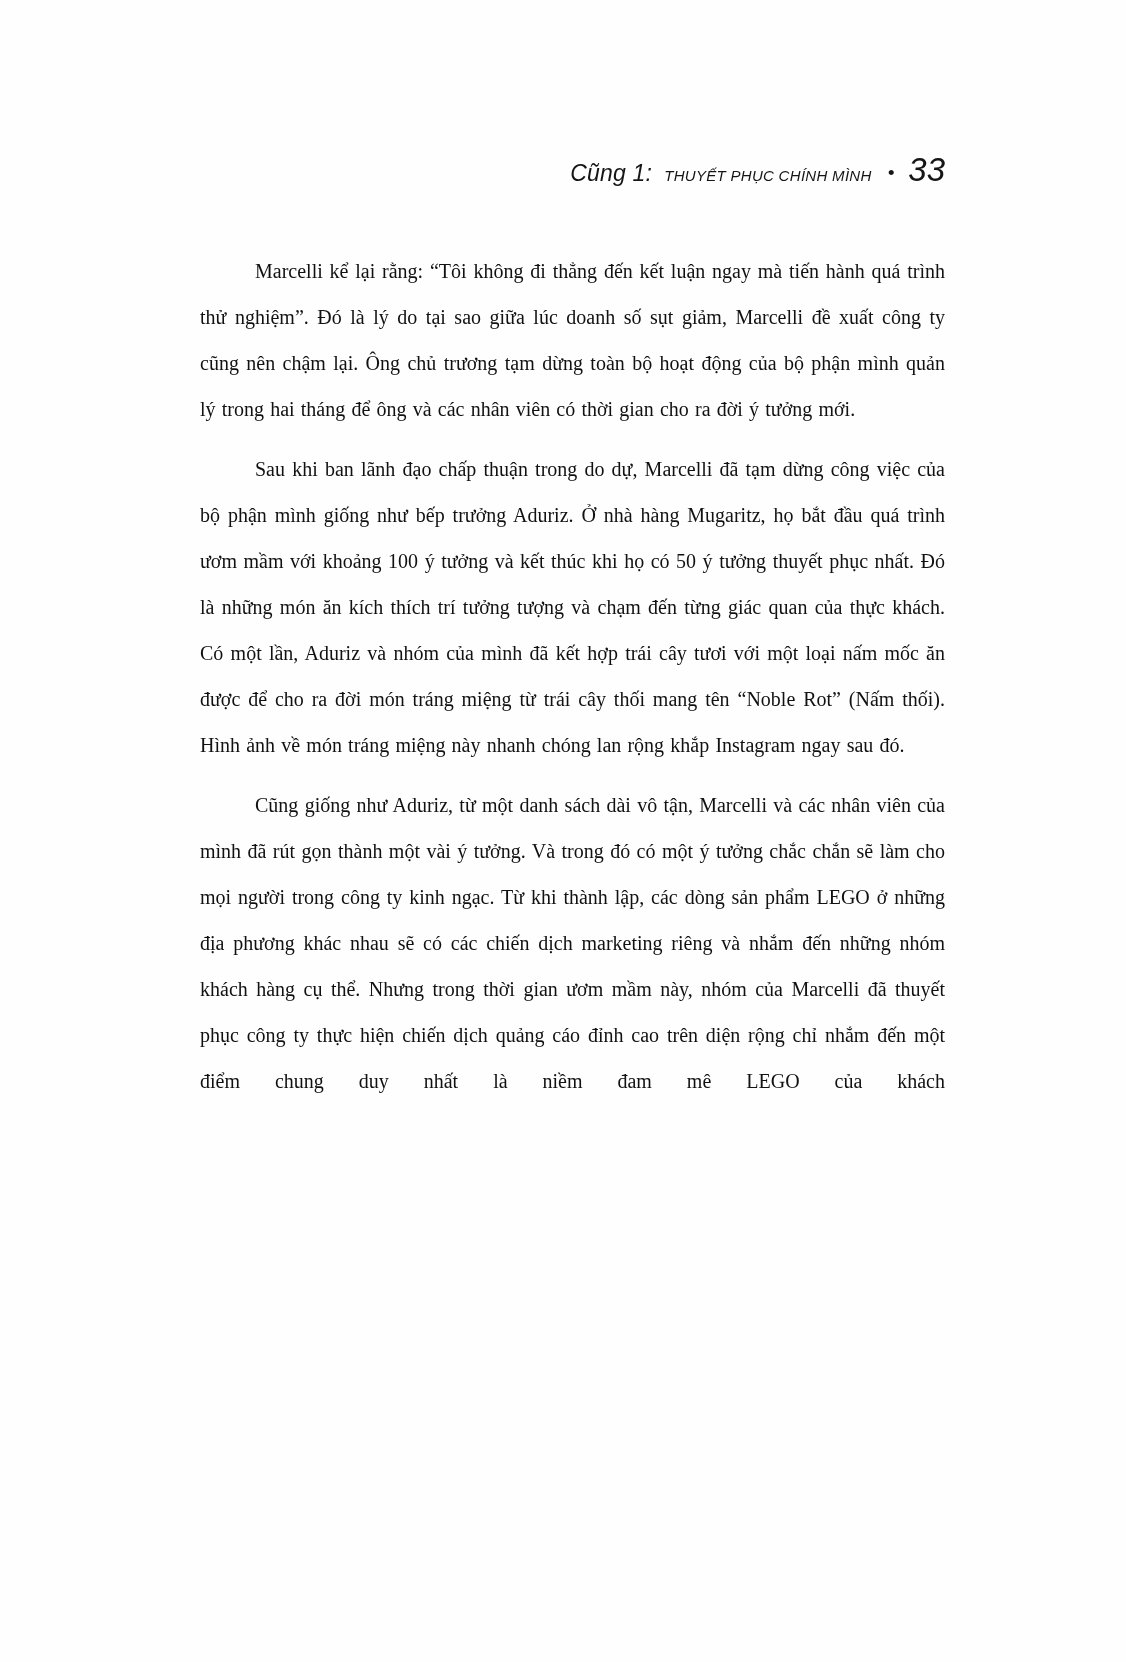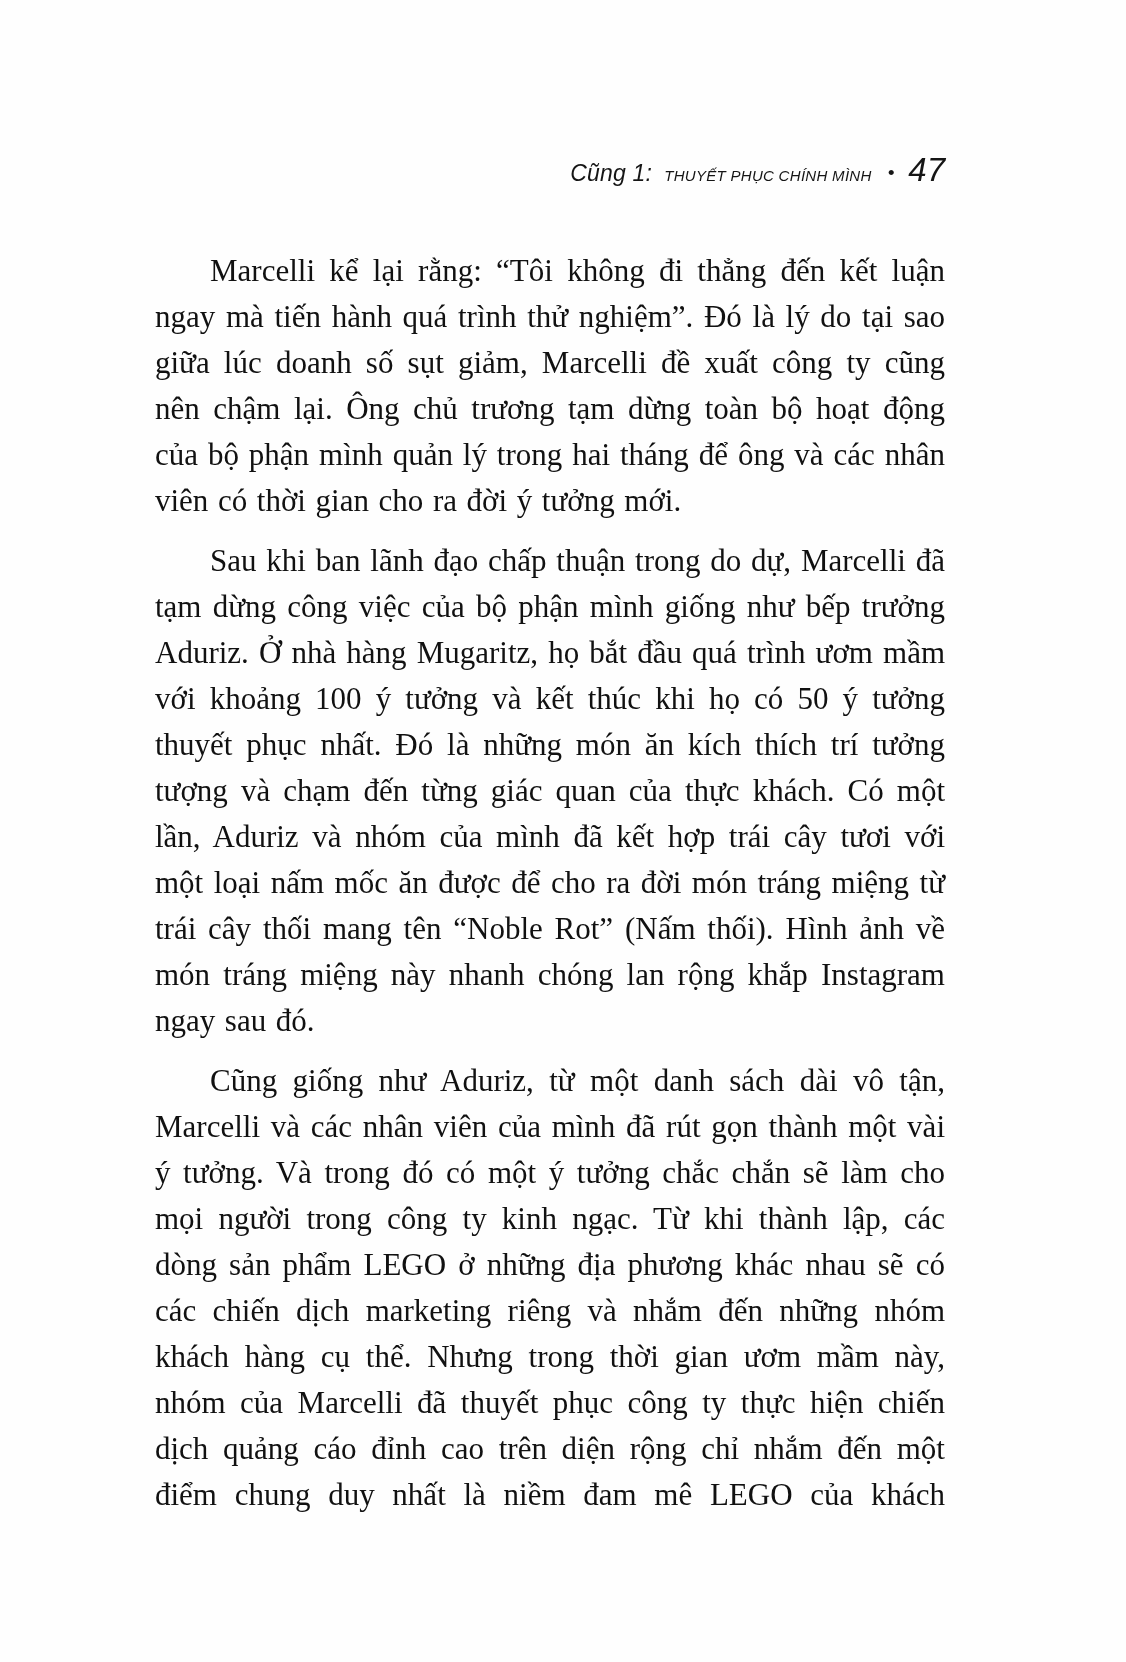--- a/index.html
+++ b/index.html
@@ -38,42 +38,43 @@
     font-size: 19px;
     margin: 0 14px 0 16px;
     vertical-align: 2px;
   }
   .page-num {
     font-size: 33px;
   }
   .body-text {
     margin-top: 54px;
     font-family: "Liberation Serif", "DejaVu Serif", serif;
-    font-size: 31px;
+    font-size: 20px;
     line-height: 46px;
     text-align: justify;
     word-spacing: 0.06em;
     color: #111111;
+    margin-left: 45px;
   }
   .para {
     margin: 0 0 14px 0;
     text-indent: 55px;
   }
   .para.continued {
     margin-bottom: 0;
     text-align-last: justify;
   }
 </style>
 </head>
 <body>
 
 <div class="page">
 
   <header class="running-head">
-    <span class="chap-label">Cũng 1:</span><span class="chap-title">THUYẾT PHỤC CHÍNH MÌNH</span><span class="sep">•</span><span class="page-num">47</span>
+    <span class="chap-label">Cũng 1:</span><span class="chap-title">THUYẾT PHỤC CHÍNH MÌNH</span><span class="sep">•</span><span class="page-num">33</span>
   </header>
 
   <main class="body-text">
     <p class="para">Marcelli kể lại rằng: “Tôi không đi thẳng đến kết luận ngay mà tiến hành quá trình thử nghiệm”. Đó là lý do tại sao giữa lúc doanh số sụt giảm, Marcelli đề xuất công ty cũng nên chậm lại. Ông chủ trương tạm dừng toàn bộ hoạt động của bộ phận mình quản lý trong hai tháng để ông và các nhân viên có thời gian cho ra đời ý tưởng mới.</p>
     <p class="para">Sau khi ban lãnh đạo chấp thuận trong do dự, Marcelli đã tạm dừng công việc của bộ phận mình giống như bếp trưởng Aduriz. Ở nhà hàng Mugaritz, họ bắt đầu quá trình ươm mầm với khoảng 100 ý tưởng và kết thúc khi họ có 50 ý tưởng thuyết phục nhất. Đó là những món ăn kích thích trí tưởng tượng và chạm đến từng giác quan của thực khách. Có một lần, Aduriz và nhóm của mình đã kết hợp trái cây tươi với một loại nấm mốc ăn được để cho ra đời món tráng miệng từ trái cây thối mang tên “Noble Rot” (Nấm thối). Hình ảnh về món tráng miệng này nhanh chóng lan rộng khắp Instagram ngay sau đó.</p>
     <p class="para continued">Cũng giống như Aduriz, từ một danh sách dài vô tận, Marcelli và các nhân viên của mình đã rút gọn thành một vài ý tưởng. Và trong đó có một ý tưởng chắc chắn sẽ làm cho mọi người trong công ty kinh ngạc. Từ khi thành lập, các dòng sản phẩm LEGO ở những địa phương khác nhau sẽ có các chiến dịch marketing riêng và nhắm đến những nhóm khách hàng cụ thể. Nhưng trong thời gian ươm mầm này, nhóm của Marcelli đã thuyết phục công ty thực hiện chiến dịch quảng cáo đỉnh cao trên diện rộng chỉ nhắm đến một điểm chung duy nhất là niềm đam mê LEGO của khách</p>
   </main>
 
 </div>
 

